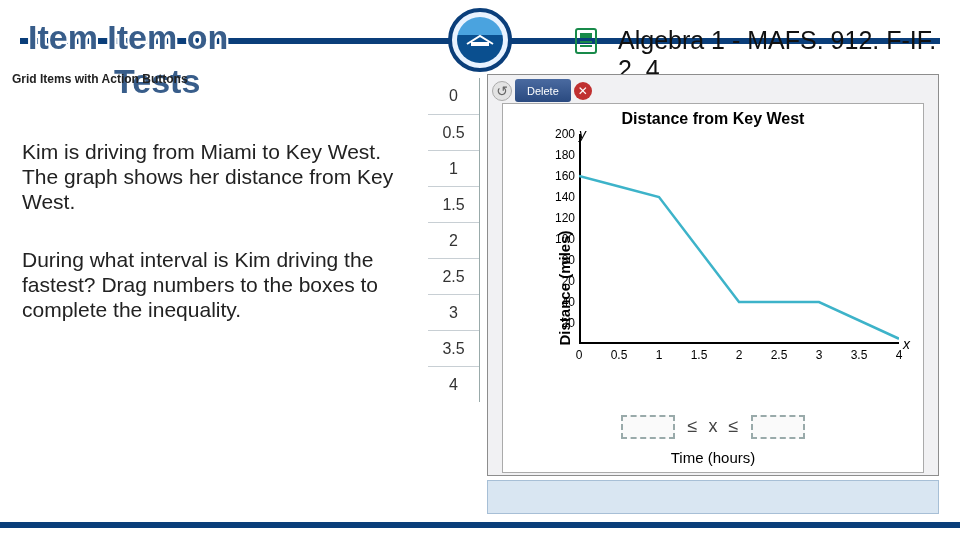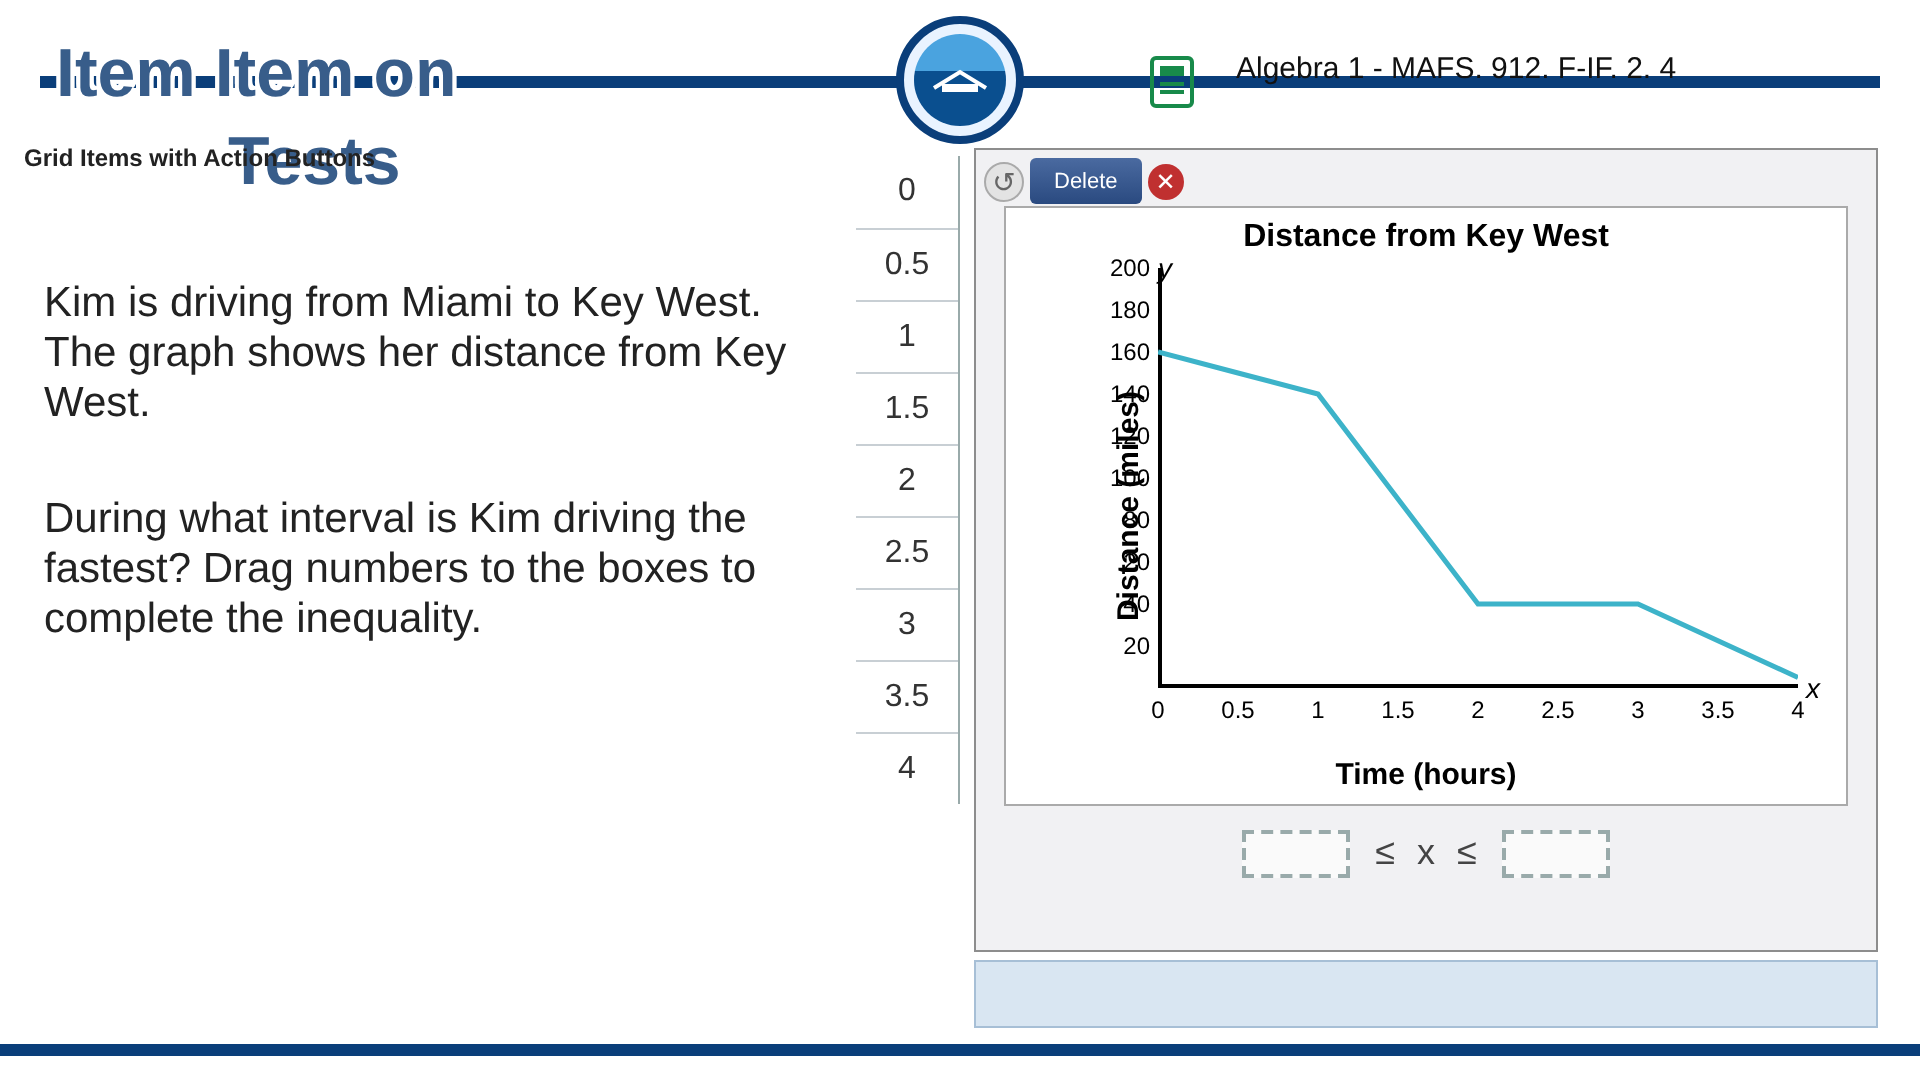--- a/index.html
+++ b/index.html
@@ -13,47 +13,47 @@
   .logo-inner svg { width: 30px; height: 20px; }
 
   .title-main { position: absolute; left: 28px; top: 20px; font-size: 34px; font-weight: 700; color: #385d8a; text-shadow: -2px -2px 0 #fff, 2px -2px 0 #fff, -2px 2px 0 #fff, 2px 2px 0 #fff; line-height: 1.05; }
   .title-tests { position: absolute; left: 114px; top: 62px; font-size: 34px; font-weight: 700; color: #385d8a; text-shadow: -2px -2px 0 #fff, 2px -2px 0 #fff, -2px 2px 0 #fff, 2px 2px 0 #fff; }
   .subtitle { position: absolute; left: 12px; top: 72px; font-size: 12px; font-weight: 700; color: #222; }
 
   .calc-icon { position: absolute; top: 28px; left: 575px; width: 22px; height: 26px; border: 2px solid #188a4a; border-radius: 3px; }
   .calc-icon::before { content:""; position:absolute; top:3px; left:3px; right:3px; height:5px; background:#188a4a; }
   .calc-icon::after { content:""; position:absolute; top:11px; left:3px; right:3px; bottom:3px; background: repeating-linear-gradient(#188a4a 0 2px, transparent 2px 4px); }
 
-  .standard { position: absolute; top: 26px; left: 618px; font-size: 15px; color: #111; }
+  .standard { position: absolute; top: 26px; left: 618px; font-size: 25px; color: #111; }
 
   .body-text { position: absolute; left: 22px; top: 140px; width: 390px; font-size: 21px; color: #222; line-height: 1.18; }
   .body-text p + p { margin-top: 34px; }
 
   .number-rail { position: absolute; left: 428px; top: 78px; width: 52px; border-right: 1px solid #9aa; background: #fff; }
   .number-rail div { height: 36px; line-height: 36px; border-top: 1px solid #c8cfd4; text-align: center; font-size: 16px; color: #333; cursor: grab; }
   .number-rail div:first-child { border-top: none; }
 
   .canvas { position: absolute; left: 487px; top: 74px; width: 452px; height: 402px; border: 1px solid #8d8d8d; background: #f1f1f3; }
   .toolbar { position:absolute; left:4px; top:4px; display:flex; align-items:center; gap:3px; }
   .undo { width:20px; height:20px; border-radius:50%; background:#e3e3e3; display:flex; align-items:center; justify-content:center; font-size:14px; color:#666; border:1px solid #aaa; cursor:pointer; }
   .delete-btn { height:23px; padding:0 12px; background: linear-gradient(#4a6aa0,#2a4a80); color:#fff; font-size:11px; border-radius:3px; display:flex; align-items:center; cursor:pointer; }
   .close { width:18px; height:18px; border-radius:50%; background:#c03030; color:#fff; font-size:12px; display:flex; align-items:center; justify-content:center; cursor:pointer; }
 
-  .chart-box { position:absolute; left:14px; top:28px; right:14px; height:300px; background:#fff; border:1px solid #aaa; }
+  .chart-box { position:absolute; left:14px; top:28px; right:14px; height:370px; background:#fff; border:1px solid #aaa; }
   .chart-title { text-align:center; font-weight:700; font-size:16px; padding:6px 0 0; }
   .plot { position:absolute; left:76px; top:30px; width:320px; height:210px; }
   .plot-border-l { position:absolute; left:0; top:0; bottom:0; width:2px; background:#000; }
   .plot-border-b { position:absolute; left:0; right:0; bottom:0; height:2px; background:#000; }
   .series { position:absolute; left:0; top:0; width:100%; height:100%; }
   .ylabels { position:absolute; left:40px; top:30px; width:32px; height:210px; }
   .ylabels span { position:absolute; right:0; font-size:12px; transform: translateY(-50%); }
   .xlabels { position:absolute; left:76px; top:244px; width:320px; }
   .xlabels span { position:absolute; font-size:12px; transform: translateX(-50%); }
   .y-axis-label { position:absolute; left:4px; top:50%; transform: translateY(-50%) rotate(-90deg); font-weight:700; font-size:15px; white-space:nowrap; }
-  .x-axis-label { position:absolute; left:0; right:0; bottom:6px; text-align:center; font-weight:700; font-size:15px; }
+  .x-axis-label { position:absolute; left:0; right:0; bottom:6px; text-align:center; font-weight:400; font-size:15px; }
   .y-mark { position:absolute; left:76px; top:22px; font-style:italic; font-size:14px; }
   .x-mark { position:absolute; left:400px; top:232px; font-style:italic; font-size:14px; }
 
   .answer-row { position:absolute; left:0; right:0; top:340px; text-align:center; font-size:18px; color:#444; }
   .drop { display:inline-block; width:54px; height:24px; border:2px dashed #9aa; vertical-align:middle; margin:0 8px; background:#fafafa; }
 
   .bottom-strip { position:absolute; left:487px; top:480px; width:452px; height:34px; background:#d9e6f2; border:1px solid #a7bfd6; }
 </style>
 </head>
 <body>

